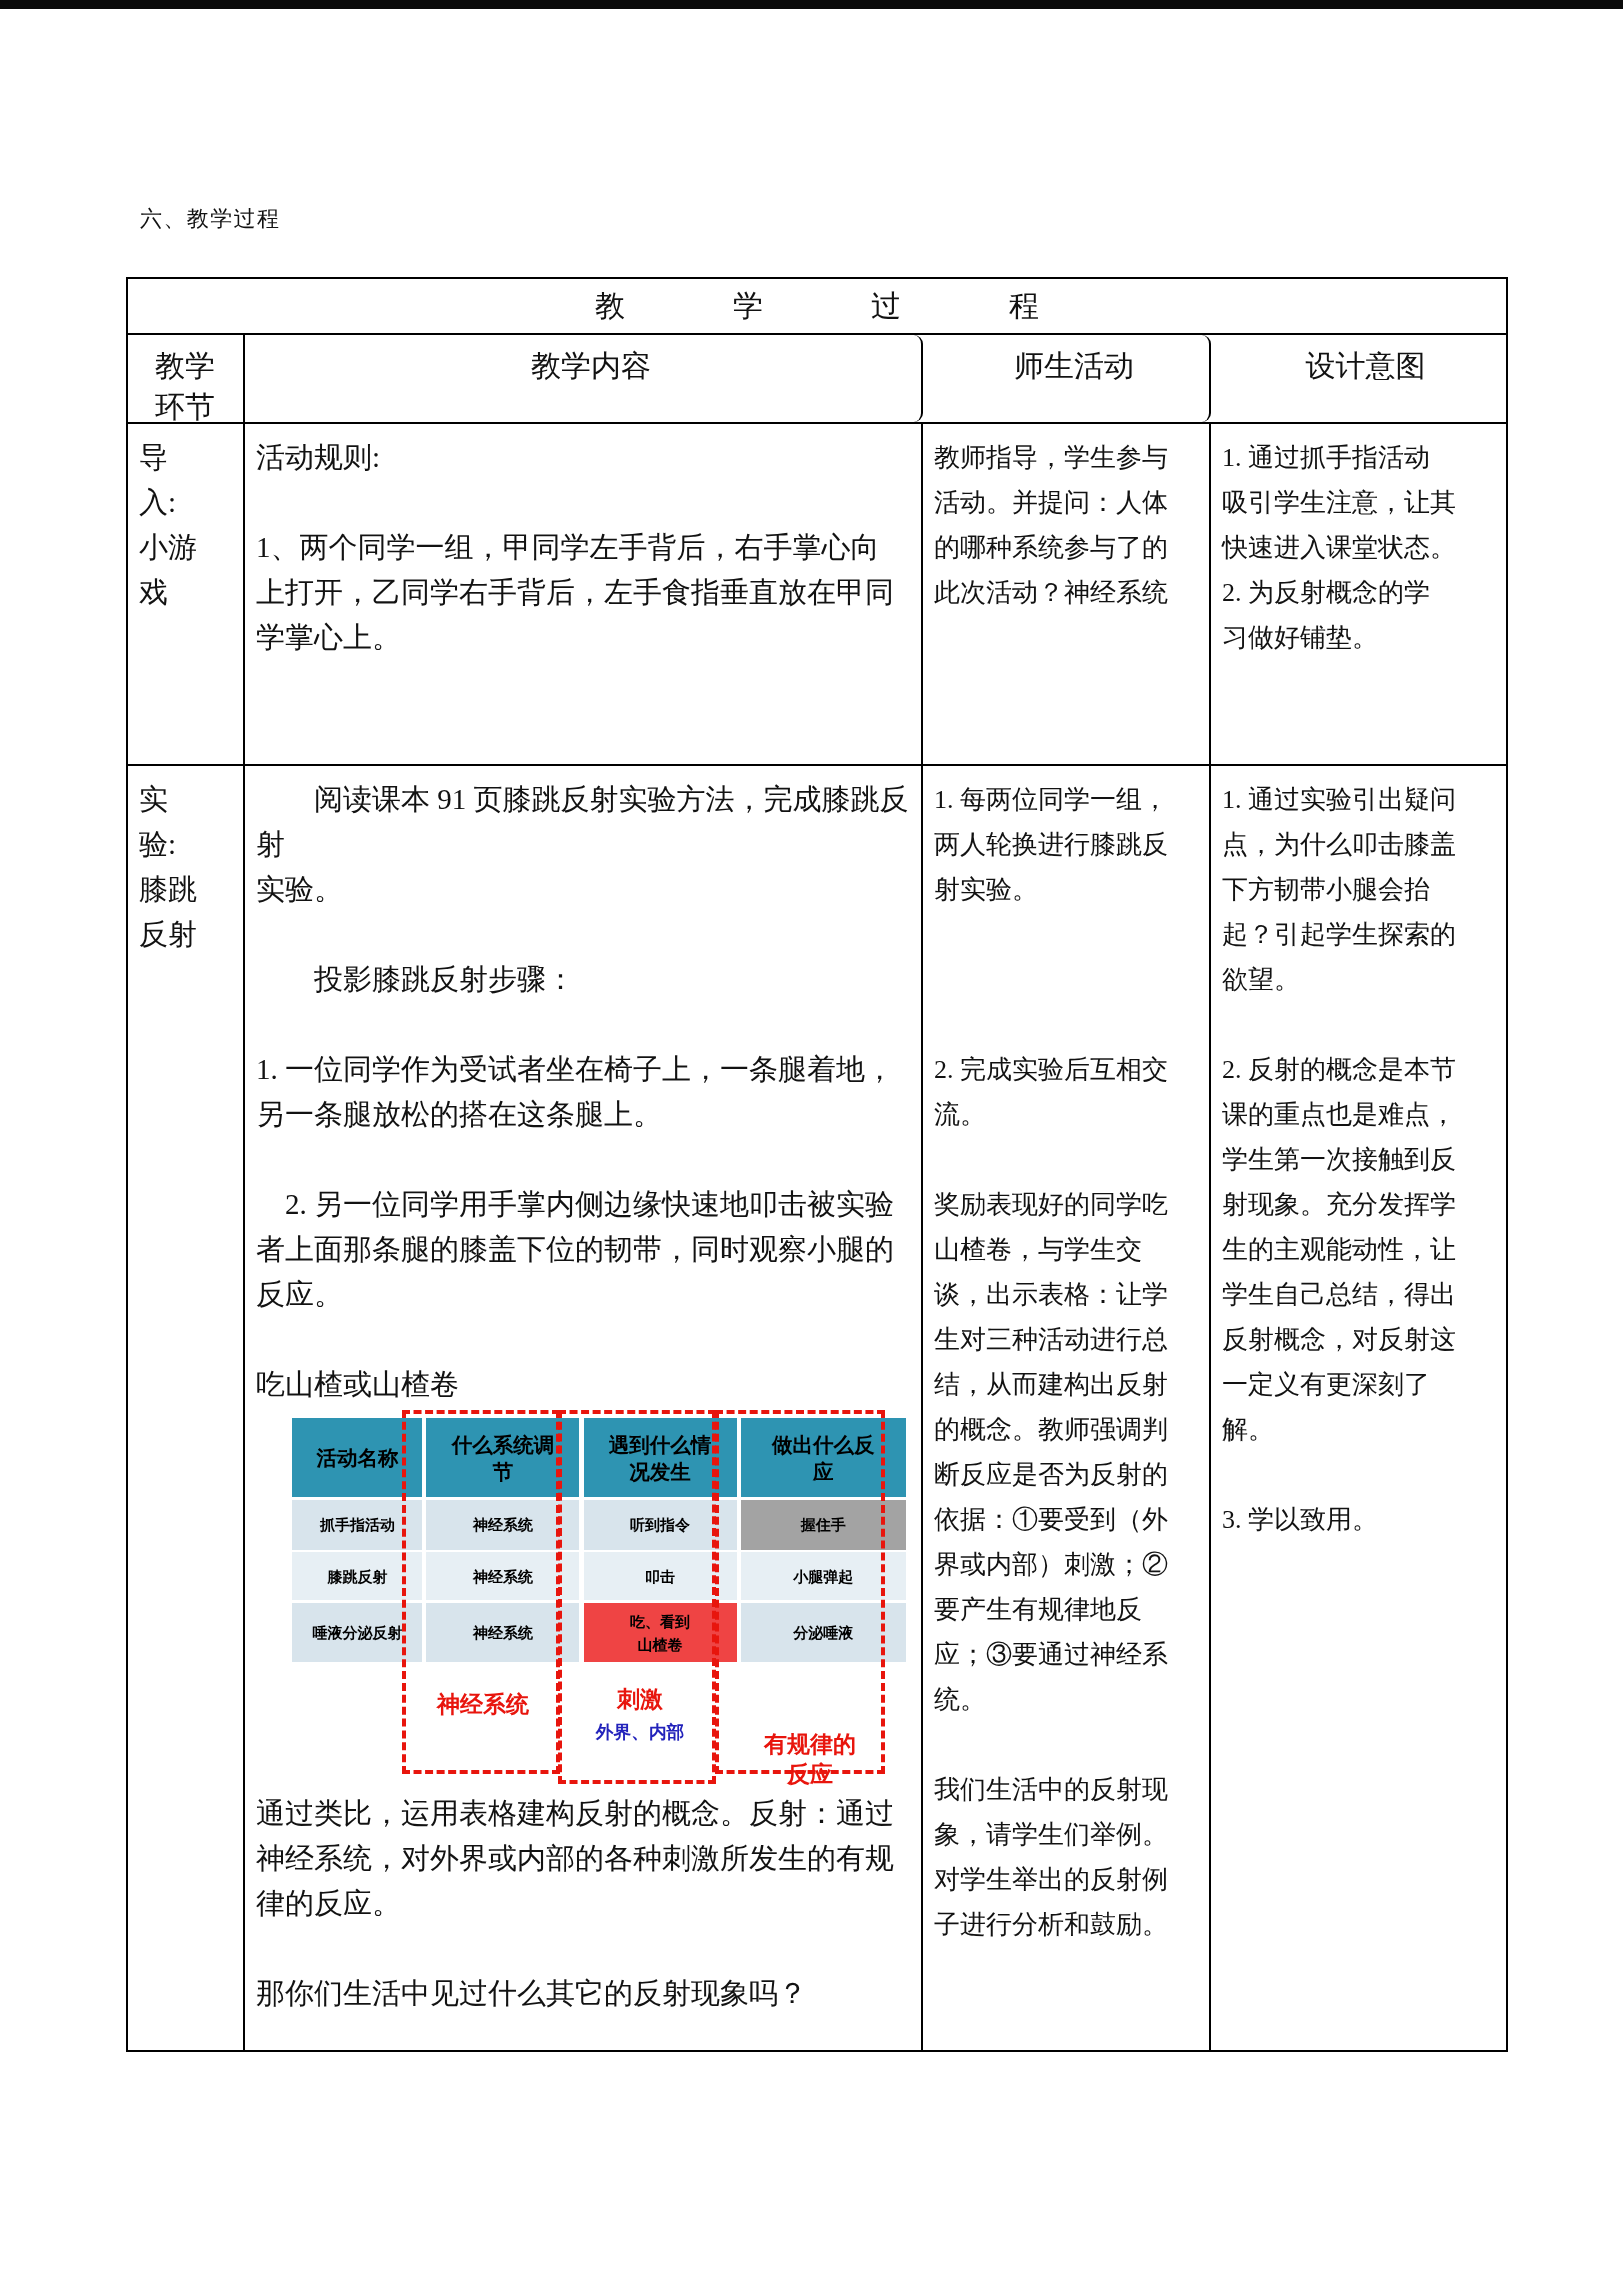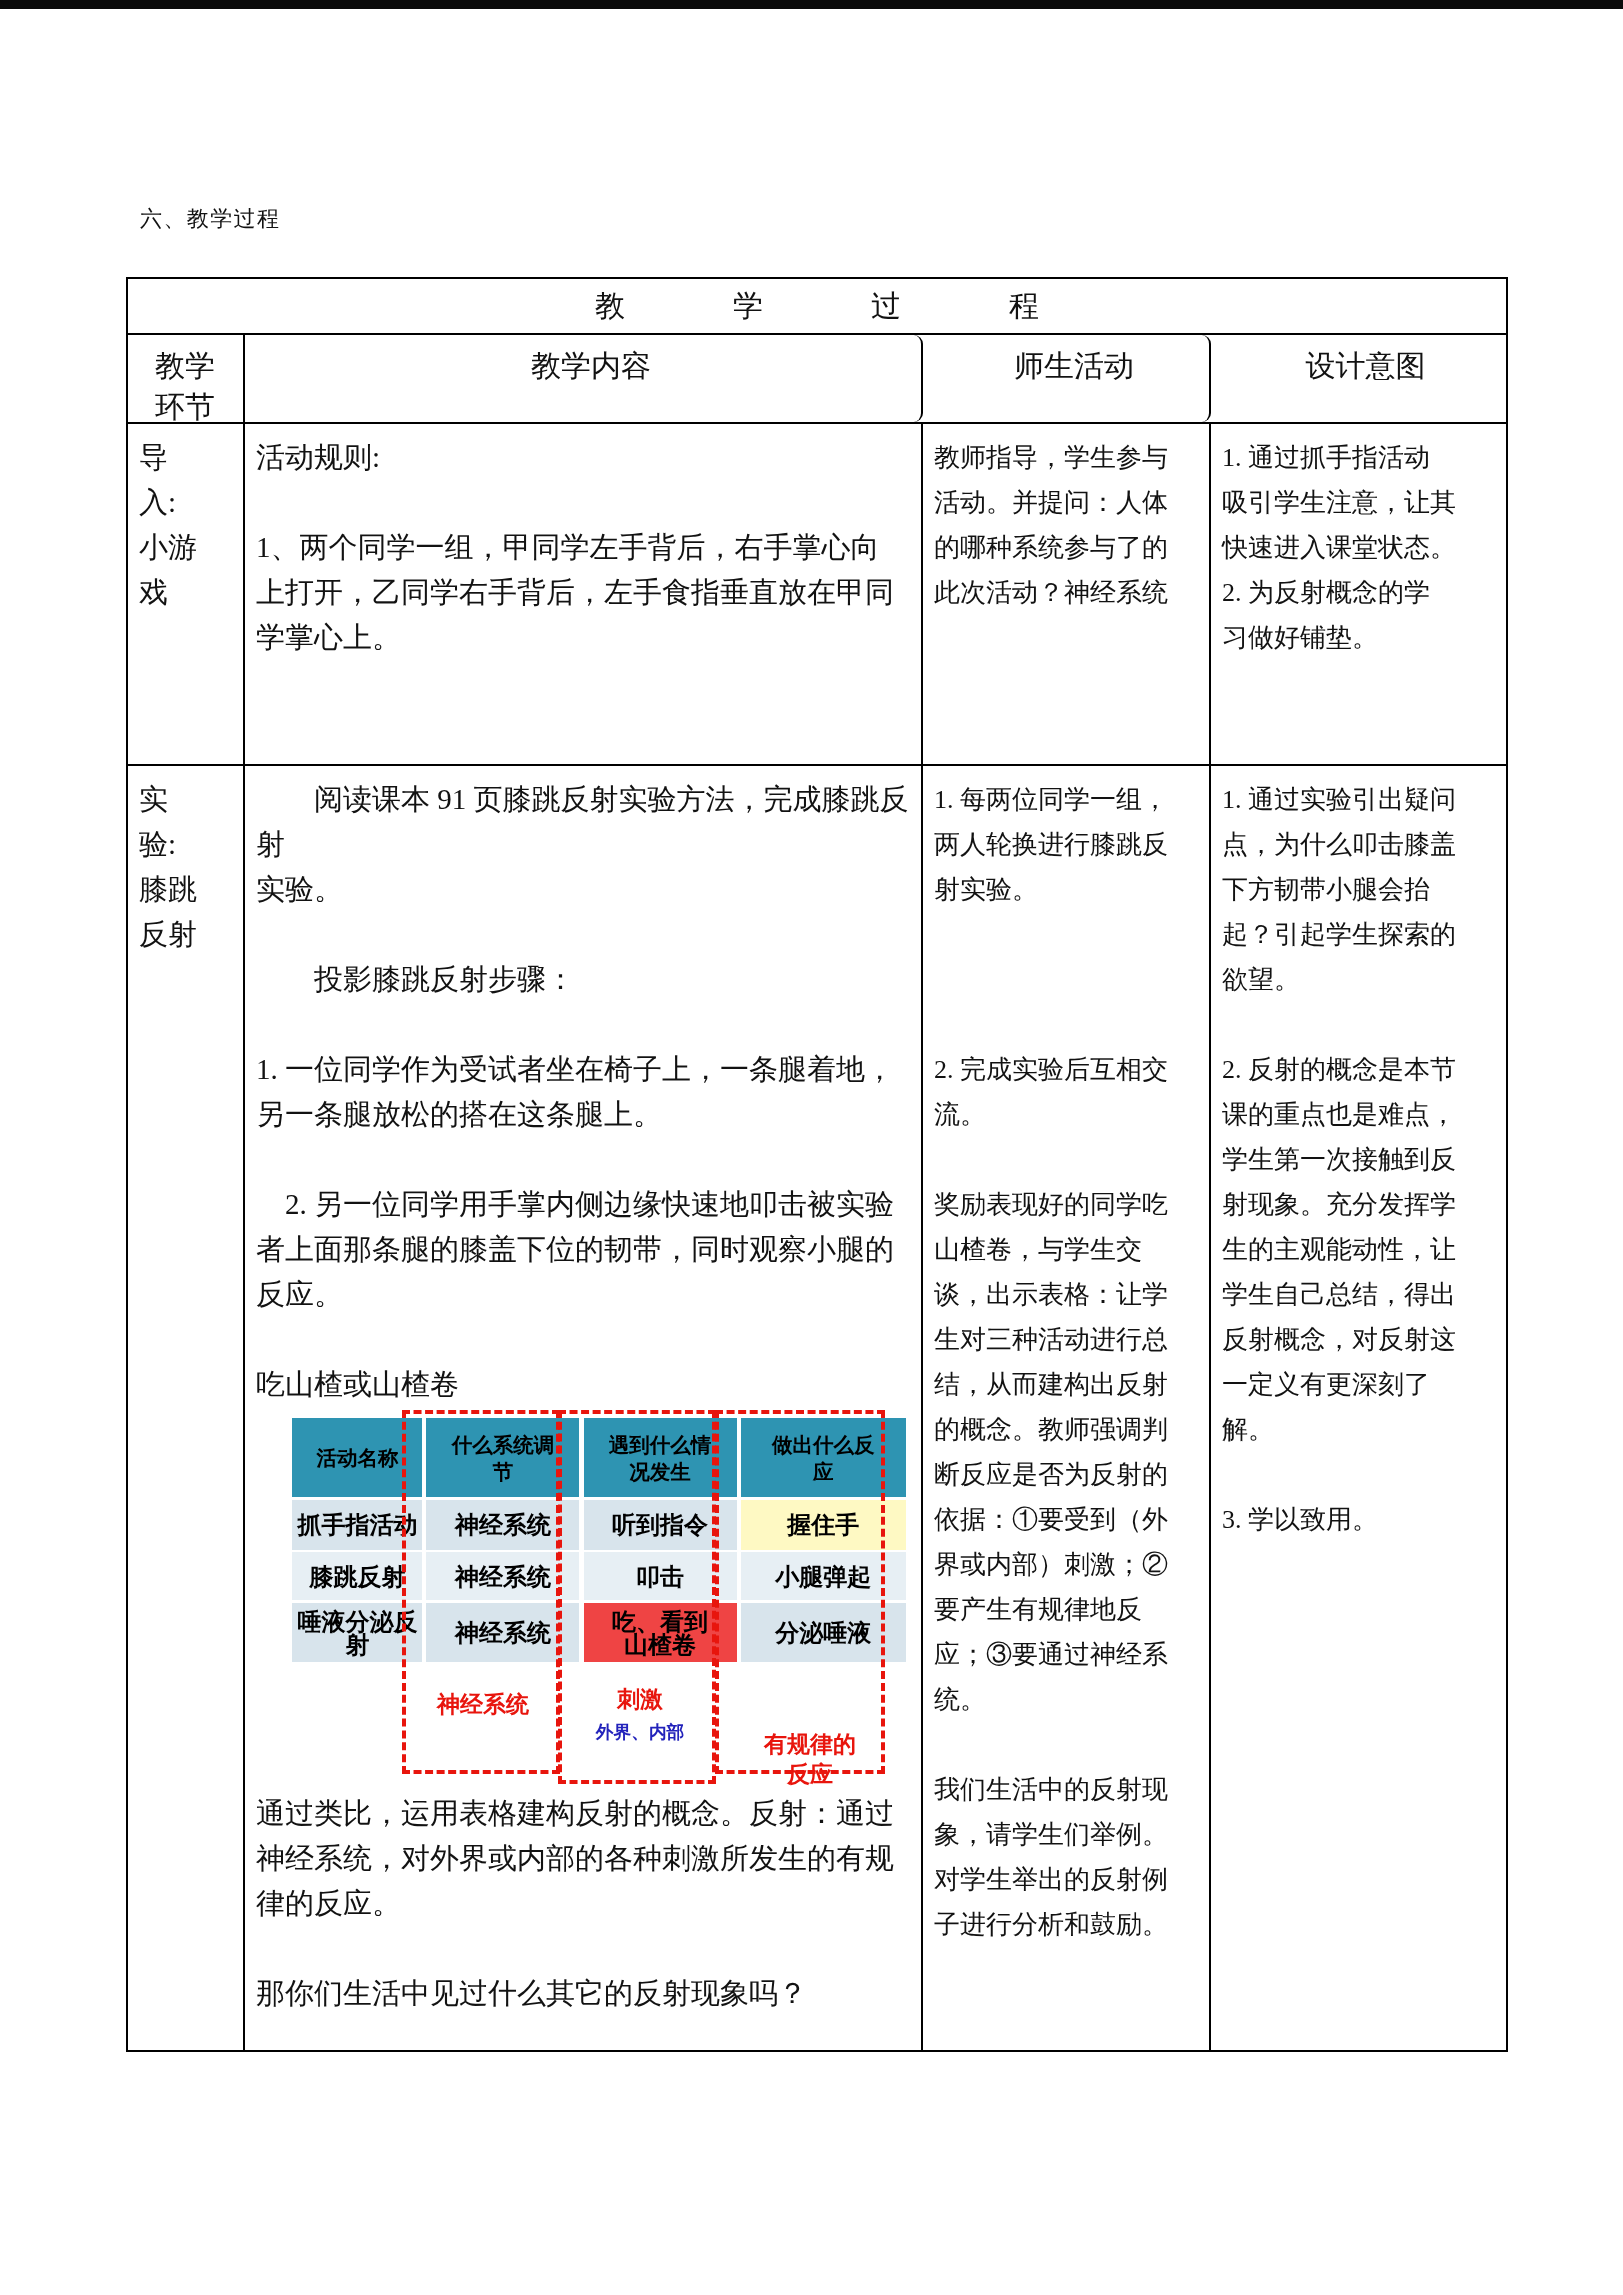--- a/index.html
+++ b/index.html
@@ -61,21 +61,21 @@
     grid-template-columns:130px 153px 153px 165px;
     grid-template-rows:79px 50px 48px 59px;
     column-gap:4.1px; row-gap:2.7px;
     background:#fff;
     padding-left:20px;
   }
   .fig-cell {
     display:flex; flex-direction:column;
     align-items:center; justify-content:center;
     text-align:center;
-    font-size:24px; line-height:23px;
+    font-size:15px; line-height:23px;
     white-space:pre-line;
   }
   .fig-head { font-size:20.5px; line-height:27px; }
   .fig-summary {
     display:grid;
     grid-template-columns:130px 153px 153px 165px;
     column-gap:4.1px;
     height:109px; margin-top:1.4px;
   }
   .sum-cell { text-align:center; }
@@ -159,21 +159,21 @@
             <div class="fig-cell fig-head" style="background:#2e94b2">什么系统调
 节</div>
             <div class="fig-cell fig-head" style="background:#2e94b2">遇到什么情
 况发生</div>
             <div class="fig-cell fig-head" style="background:#2e94b2">做出什么反
 应</div>
 
             <div class="fig-cell" style="background:#d8e4ec">抓手指活动</div>
             <div class="fig-cell" style="background:#d8e4ec">神经系统</div>
             <div class="fig-cell" style="background:#d8e4ec">听到指令</div>
-            <div class="fig-cell" style="background:#fef9c3">握住手</div>
+            <div class="fig-cell" style="background:#a3a3a3">握住手</div>
 
             <div class="fig-cell" style="background:#e7eff4">膝跳反射</div>
             <div class="fig-cell" style="background:#e7eff4">神经系统</div>
             <div class="fig-cell" style="background:#e7eff4">叩击</div>
             <div class="fig-cell" style="background:#e7eff4">小腿弹起</div>
 
             <div class="fig-cell" style="background:#d8e4ec">唾液分泌反射</div>
             <div class="fig-cell" style="background:#d8e4ec">神经系统</div>
             <div class="fig-cell" style="background:#ef4444">吃、看到
 山楂卷</div>

